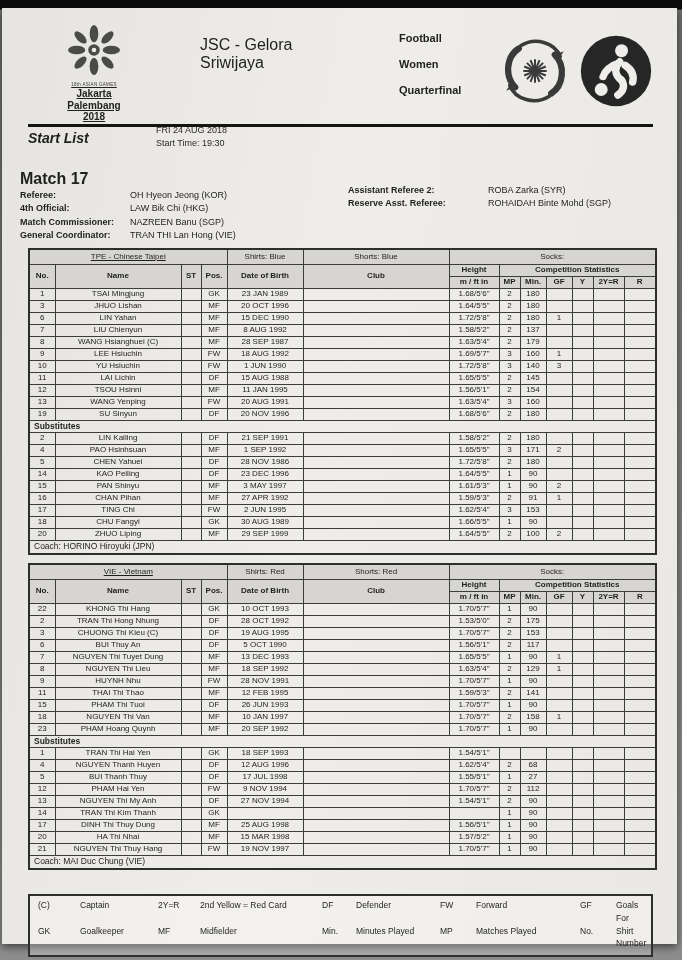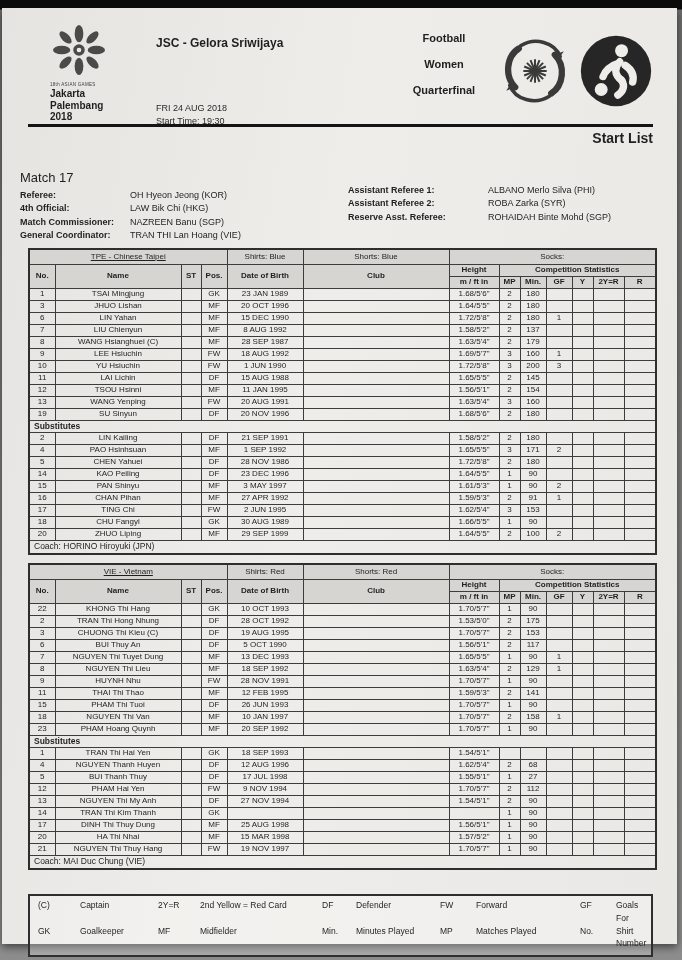--- a/index.html
+++ b/index.html
@@ -6,36 +6,36 @@
   body{background:#2b2b2b;font-family:"Liberation Sans",sans-serif;-webkit-font-smoothing:antialiased;}
   .photo{position:relative;width:682px;height:960px;overflow:hidden;
          background:linear-gradient(180deg,#0c0c0c 0,#0c0c0c 9px,#6e6e6e 10px,#8d8d8d 100%);}
   .paper{position:absolute;left:2px;right:5px;top:8px;bottom:16px;
          background:linear-gradient(100deg,#e6e4e1 0%,#efedea 45%,#eae8e5 100%);
          box-shadow:0 3px 8px rgba(0,0,0,.55);
          padding:16px 24px 0 26px;box-sizing:border-box;color:#1f1f1f;}
 
   
   .hdr{display:flex;align-items:flex-start;height:96px;}
-  .hdr-logo{width:88px;text-align:left;padding-left:22px;}
+  .hdr-logo{width:88px;text-align:center;padding-left:22px;text-decoration:underline;}
   .hdr-logo .games-lines{font-size:10px;font-weight:bold;line-height:1.15;margin-top:1px;}
   .hdr-logo .games-small{font-size:4.5px;letter-spacing:.3px;margin-top:2px;color:#3a3a3a;}
   .hdr-venue{margin-left:18px;padding-top:12px;width:200px;}
-  .venue{font-size:12px;font-weight:bold;}
+  .venue{font-size:16px;font-weight:normal;margin-left:44px;}
   .date-block{margin-top:52px;font-size:9px;line-height:1.45;color:#2a2a2a;}
-  .hdr-event{margin-left:auto;text-align:center;padding-top:8px;width:90px;}
+  .hdr-event{margin-left:auto;text-align:left;padding-top:8px;width:90px;}
   .hdr-event div{font-size:11px;font-weight:bold;margin-bottom:14px;}
   .hdr-emblems{display:flex;align-items:center;gap:8px;margin-left:10px;padding-top:10px;}
 
   .rule-thick{height:3px;background:#141414;margin:4px 0 3px 0;}
-  .doc-title{text-align:right;font-size:14px;font-weight:bold;margin:3px 0 10px 0;}
+  .doc-title{text-align:left;font-size:14px;font-weight:bold;margin:3px 0 10px 0;font-style:italic;}
 
   
   .match{position:relative;height:92px;font-size:9px;}
-  .match-no{position:absolute;left:-8px;top:14px;font-weight:normal;font-size:13px;}
+  .match-no{position:absolute;left:-8px;top:14px;font-weight:bold;font-size:16px;}
   .fixture{position:absolute;left:0;right:0;top:6px;text-align:center;font-weight:bold;font-size:13.5px;white-space:pre;}
   .off-left{position:absolute;left:-8px;top:33px;}
   .off-right{position:absolute;left:320px;top:28px;}
   .off-row{display:flex;line-height:1.48;}
   .off-row .lbl{font-weight:bold;}
   .off-left .lbl{width:100px;}
   .off-left .val{position:absolute;left:110px;white-space:nowrap;}
   .off-left .off-row{position:relative;}
   .off-right .lbl{width:140px;}
   .off-right .val{white-space:nowrap;}
@@ -157,28 +157,24 @@
       <div class="off-row">
         <span class="lbl">4th Official:</span>
         <span class="val">LAW Bik Chi (HKG)</span>
       </div>
       <div class="off-row">
         <span class="lbl">Match Commissioner:</span>
         <span class="val">NAZREEN Banu (SGP)</span>
       </div>
       <div class="off-row">
         <span class="lbl">General Coordinator:</span>
-        <span class="val">TRAN THI Lan Hoang (VIE)</span>
+        <span class="val">TRAN THI Lan Hong (VIE)</span>
       </div>
     </div>
     <div class="off-right">
-      <div class="off-row">
-        <span class="lbl">Assistant Referee 1:</span>
-        <span class="val">ALBANO Merlo Silva (PHI)</span>
-      </div>
       <div class="off-row">
         <span class="lbl">Assistant Referee 2:</span>
         <span class="val">ROBA Zarka (SYR)</span>
       </div>
       <div class="off-row">
         <span class="lbl">Reserve Asst. Referee:</span>
         <span class="val">ROHAIDAH Binte Mohd (SGP)</span>
       </div>
     </div>
   </div>
@@ -319,21 +315,21 @@
           </tr>
           <tr>
             <td class="c-no">10</td>
             <td class="c-name">YU Hsiuchin</td>
             <td class="c-st"></td>
             <td class="c-pos">FW</td>
             <td class="c-dob">1 JUN 1990</td>
             <td class="c-club"></td>
             <td class="c-height">1.72/5'8"</td>
             <td class="c-mp">3</td>
-            <td class="c-min">200</td>
+            <td class="c-min">140</td>
             <td class="c-gf">3</td>
             <td class="c-y"></td>
             <td class="c-yy"></td>
             <td class="c-r"></td>
           </tr>
           <tr>
             <td class="c-no">11</td>
             <td class="c-name">LAI Lichin</td>
             <td class="c-st"></td>
             <td class="c-pos">DF</td>

